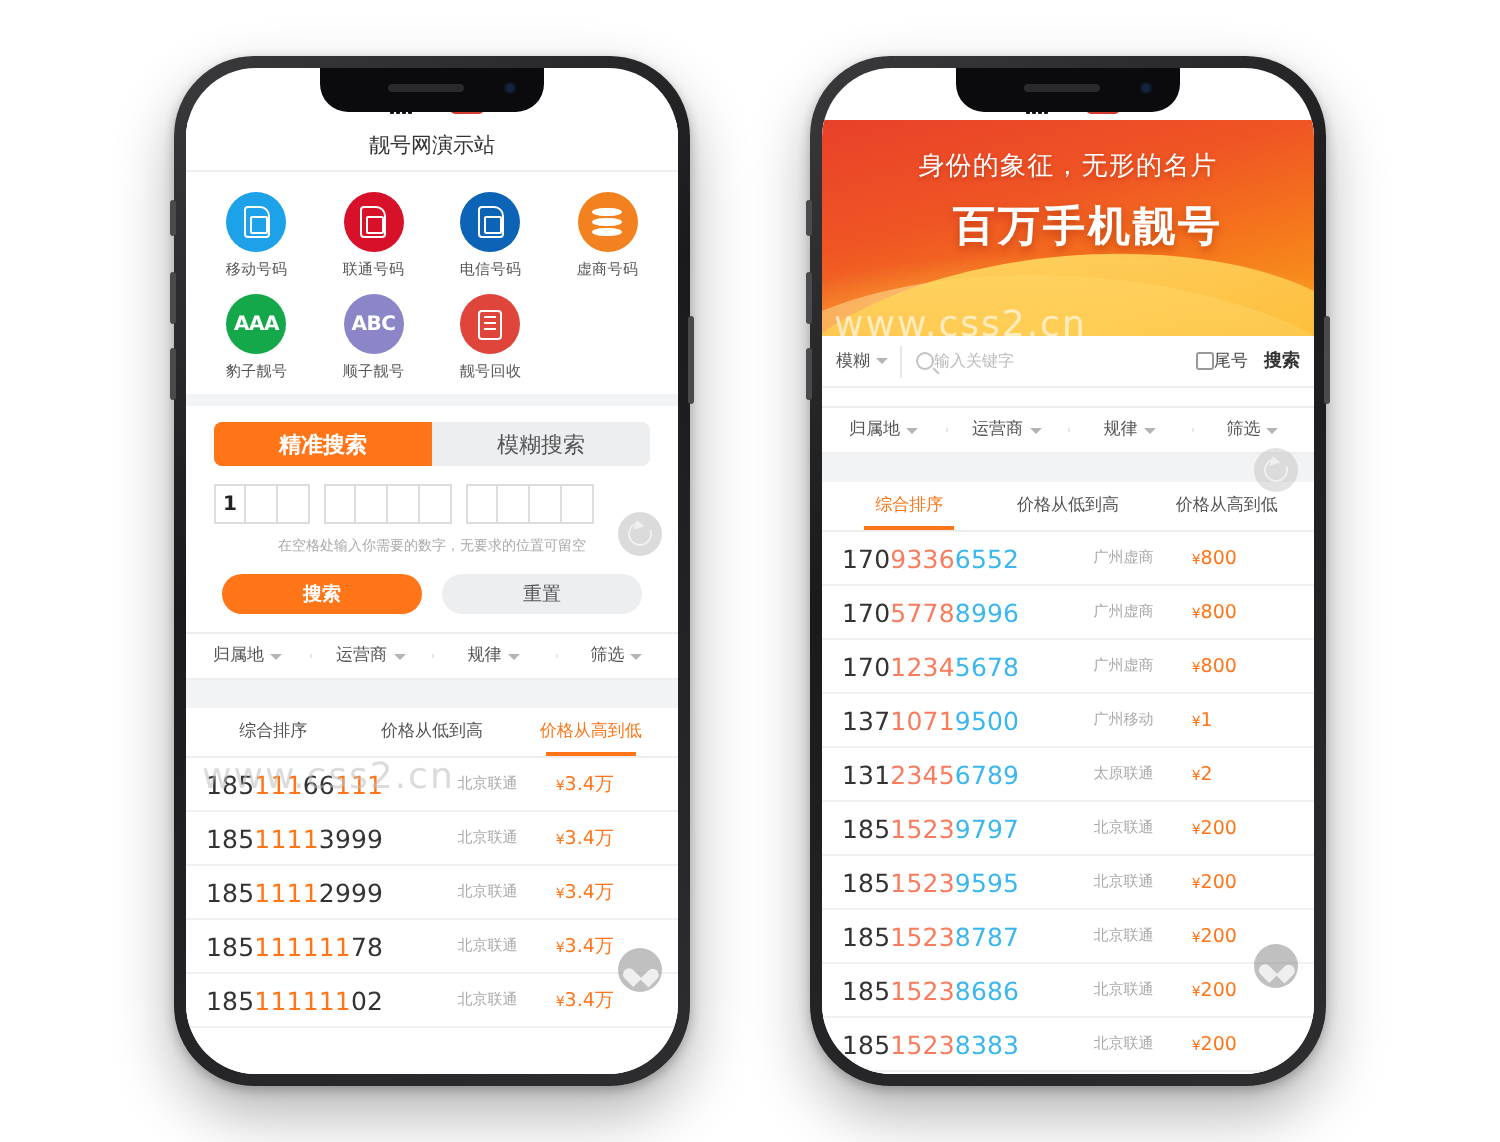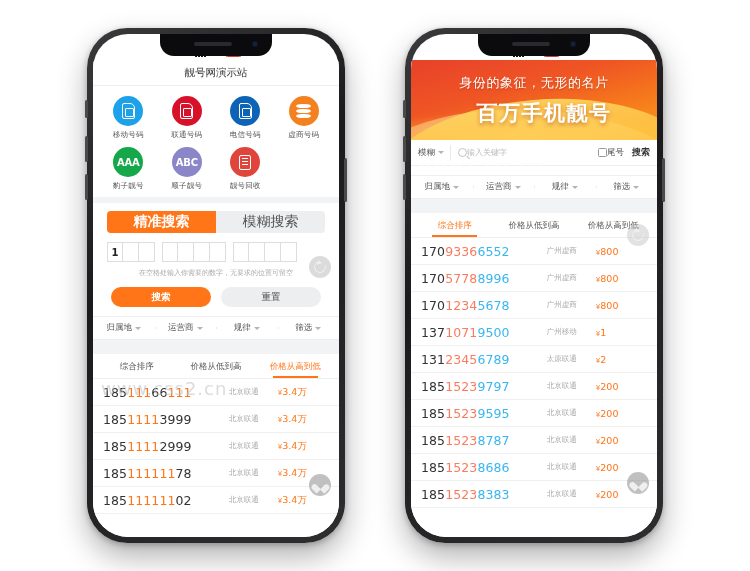--- a/index.html
+++ b/index.html
@@ -141,21 +141,21 @@
 
   .divider-band { height: 6px; background:#f2f3f5; }
 
   .seg-wrap { padding: 8px 14px 0; }
   .segment {
     display:flex; border-radius: 4px; overflow:hidden;
     background:#eceef0; height: 22px;
   }
   .segment > div {
     flex:1; display:flex; align-items:center; justify-content:center;
-    font-size: 14px; color:#555;
+    font-size: 11px; color:#555;
   }
   .segment > div.on { background:#ff7518; color:#fff; font-weight:bold; }
 
   .digit-row { display:flex; gap:7px; padding: 9px 14px 0; }
   .digit-group { display:flex; }
   .digit-group span {
     width:16px; height:20px;
     border:1px solid #ddd; border-left:none;
     display:flex; align-items:center; justify-content:center;
     font-size:10px; font-weight:bold; color:#222; background:#fff;
@@ -236,21 +236,21 @@
     border-top-color: transparent; position:relative; transform: rotate(25deg);
   }
   .refresh::after{
     content:""; position:absolute; left:-1px; top:-1px;
     border-left:3px solid transparent; border-right:3px solid transparent;
     border-bottom:4px solid #efefef; transform: rotate(-40deg);
   }
 
   
   .banner {
-    position:relative; height: 80px;
+    position:relative; height: 108px;
     background:
       radial-gradient(ellipse 120% 70% at 50% 105%, #ffd24d 0%, rgba(255,210,77,0) 62%),
       linear-gradient(165deg, #e8412a 0%, #ef5524 38%, #f5761c 66%, #f9a01b 100%);
     overflow:hidden;
   }
   .banner .swoosh {
     position:absolute; left:-14%; bottom:-34px; width:128%; height:74px;
     background: linear-gradient(180deg, rgba(255,214,94,.92), rgba(255,186,46,.55));
     border-radius: 50% 50% 0 0 / 100% 100% 0 0;
     transform: rotate(-5deg);

